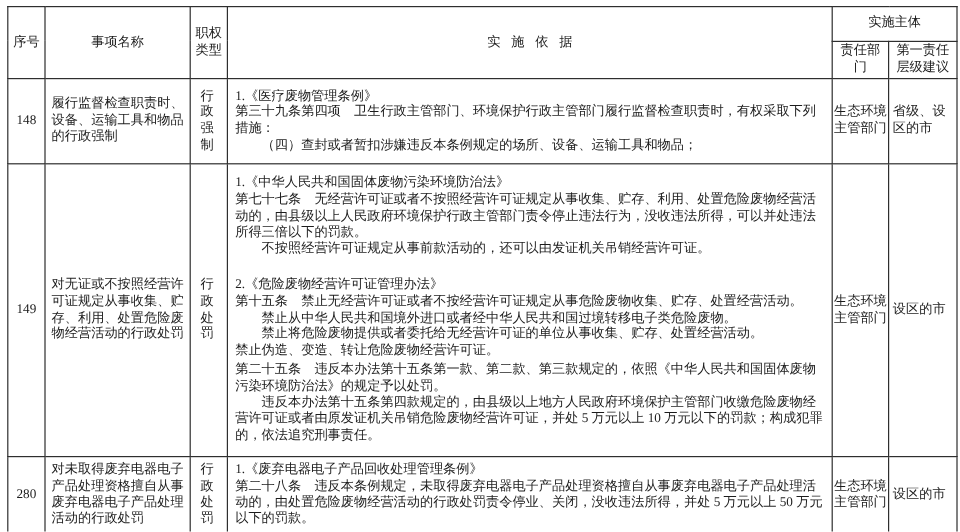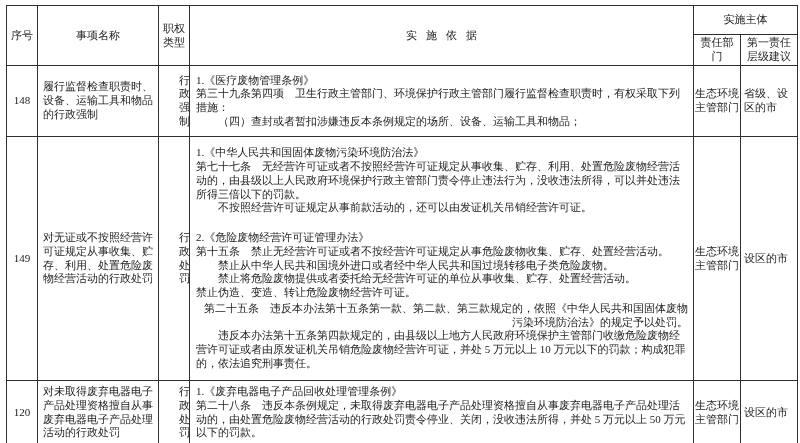--- a/index.html
+++ b/index.html
@@ -16,21 +16,21 @@
     border:1px solid #2e2e2e;
     font-size:11px;line-height:1.25;
     vertical-align:middle;overflow:hidden;
     font-weight:normal;
     word-break:break-all;
   }
   th{text-align:center;padding:1px 2px;}
   th.spaced{letter-spacing:9px;text-indent:9px;}
   td.c-no{text-align:center;padding:1px 2px;}
   td.c-name{padding:2px 5px;text-align:justify;}
-  td.c-type{text-align:left;padding:1px 20px;}
+  td.c-type{text-align:left;padding:1px 8px;}
   td.c-basis{padding:3px 5px 3px 6px;}
   td.c-dept{text-align:center;padding:1px 1px;}
   td.c-level{text-align:left;padding:1px 3px;}
   .para{margin:0;}
   .para.indent{text-indent:22px;}
   .bold{font-weight:normal;}
 </style>
 </head>
 <body>
 
@@ -75,28 +75,28 @@
     <td class="c-type">行政处罚</td>
     <td class="c-basis">
           <div class="para"><span>1.《中华人民共和国固体废物污染环境防治法》</span></div>
           <div class="para"><span>第七十七条　无经营许可证或者不按照经营许可证规定从事收集、贮存、利用、处置危险废物经营活动的，由</span><span class="bold">县级以上人民政府环境保护行政主管部门</span><span>责令停止违法行为，没收违法所得，可以并处违法所得三倍以下的罚款。</span></div>
           <div class="para indent"><span>不按照经营许可证规定从事前款活动的，还可以由发证机关吊销经营许可证。</span></div>
           <div class="para" style="margin-top: 16px;"><span>2.《危险废物经营许可证管理办法》</span></div>
           <div class="para"><span>第十五条　</span><span class="bold">禁止无经营许可证或者不按经营许可证规定从事危险废物收集、贮存、处置经营活动。</span></div>
           <div class="para indent"><span class="bold">禁止从中华人民共和国境外进口或者经中华人民共和国过境转移电子类危险废物。</span></div>
           <div class="para indent"><span class="bold">禁止将危险废物提供或者委托给无经营许可证的单位从事收集、贮存、处置经营活动。</span></div>
           <div class="para"><span class="bold">禁止伪造、变造、转让危险废物经营许可证。</span></div>
-          <div class="para" style="margin-top: 2px; text-align: right;"><span>第二十五条　违反本办法第十五条第一款、第二款、第三款规定的，依照《中华人民共和国固体废物污染环境防治法》的规定予以处罚。</span></div>
+          <div class="para" style="margin-top: 2px;"><span>第二十五条　违反本办法第十五条第一款、第二款、第三款规定的，依照《中华人民共和国固体废物污染环境防治法》的规定予以处罚。</span></div>
           <div class="para indent"><span>违反本办法第十五条第四款规定的，由</span><span class="bold">县级以上地方人民政府环境保护主管部门</span><span>收缴危险废物经营许可证或者由</span><span class="bold">原发证机关</span><span>吊销危险废物经营许可证，并处 5 万元以上 10 万元以下的罚款；构成犯罪的，依法追究刑事责任。</span></div>
         </td>
     <td class="c-dept">生态环境主管部门</td>
     <td class="c-level">设区的市</td>
   </tr>
       <tr style="height: 64px;">
-    <td class="c-no">120</td>
+    <td class="c-no">280</td>
     <td class="c-name">对未取得废弃电器电子产品处理资格擅自从事废弃电器电子产品处理活动的行政处罚</td>
     <td class="c-type">行政处罚</td>
     <td class="c-basis">
           <div class="para"><span>1.《废弃电器电子产品回收处理管理条例》</span></div>
           <div class="para"><span>第二十八条　违反本条例规定，未取得废弃电器电子产品处理资格擅自从事废弃电器电子产品处理活动的，由</span><span class="bold">处置危险废物经营活动的行政处罚</span><span>责令停业、关闭，没收违法所得，并处 5 万元以上 50 万元以下的罚款。</span></div>
         </td>
     <td class="c-dept">生态环境主管部门</td>
     <td class="c-level">设区的市</td>
   </tr>
     </tbody>

